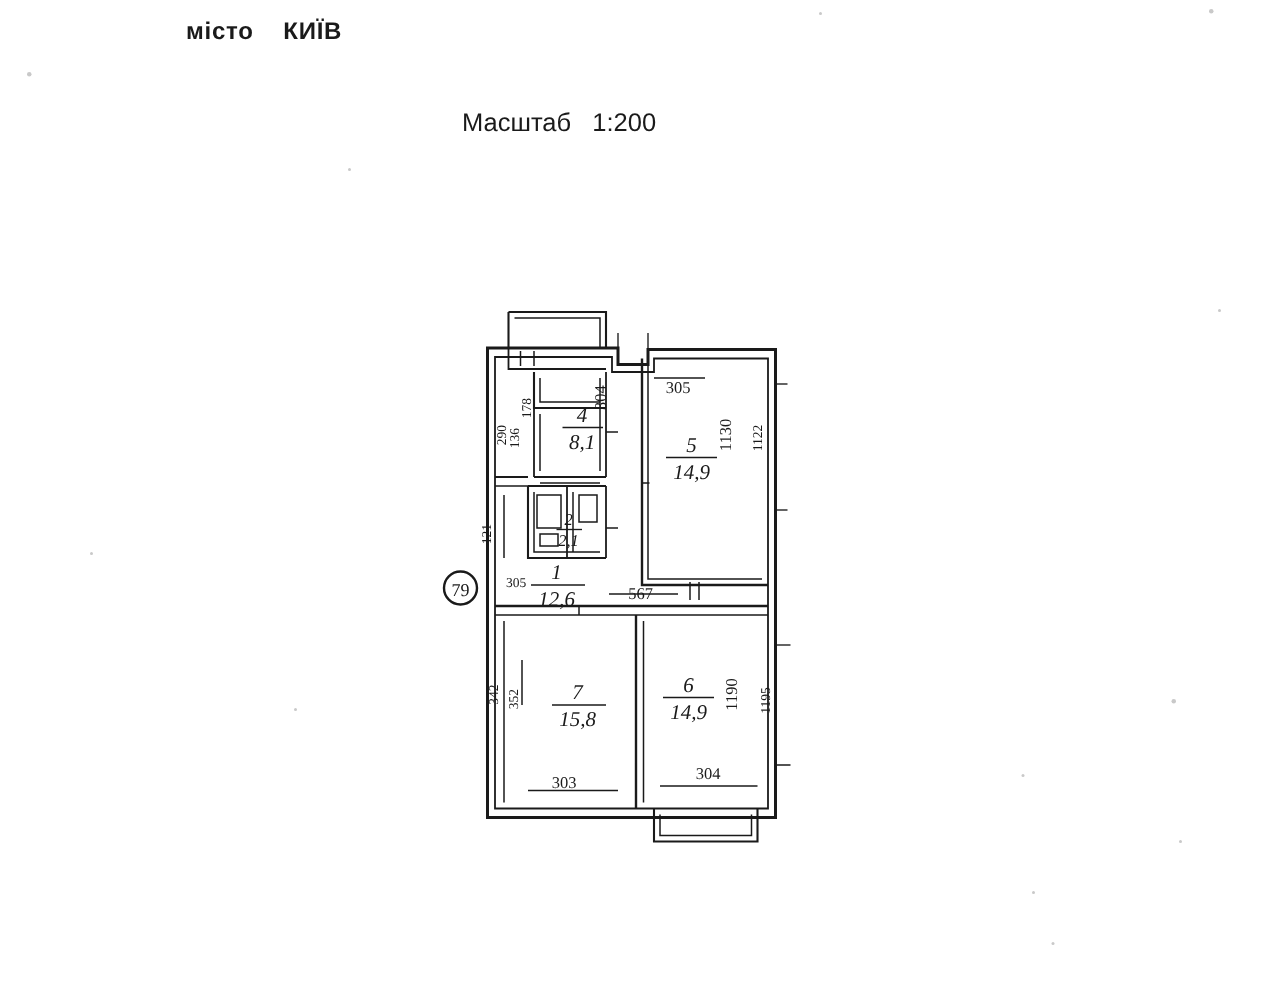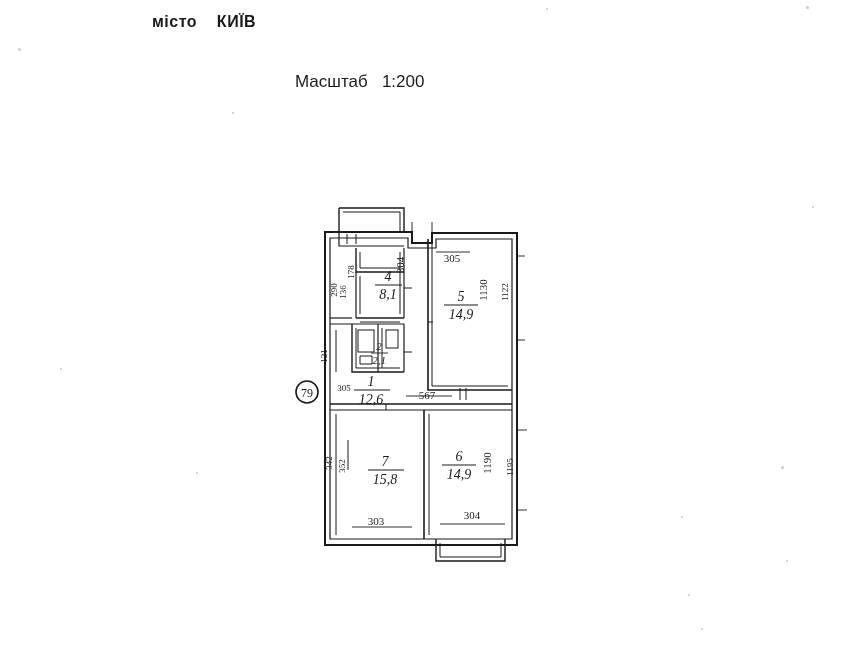--- a/index.html
+++ b/index.html
@@ -23,25 +23,24 @@
     background: #ffffff;
   }
   .hdr-city {
     position: absolute;
     left: 124px;
     top: 13px;
     font-size: 16px;
     font-weight: bold;
     letter-spacing: 0.5px;
     white-space: pre;
-    margin-left: 28px;
   }
   .hdr-scale {
     position: absolute;
-    left: 295px;
+    left: 308px;
     top: 72px;
     font-size: 17px;
     white-space: pre;
   }
   svg.plan {
     position: absolute;
     left: 0;
     top: 0;
     width: 854px;
     height: 671px;

